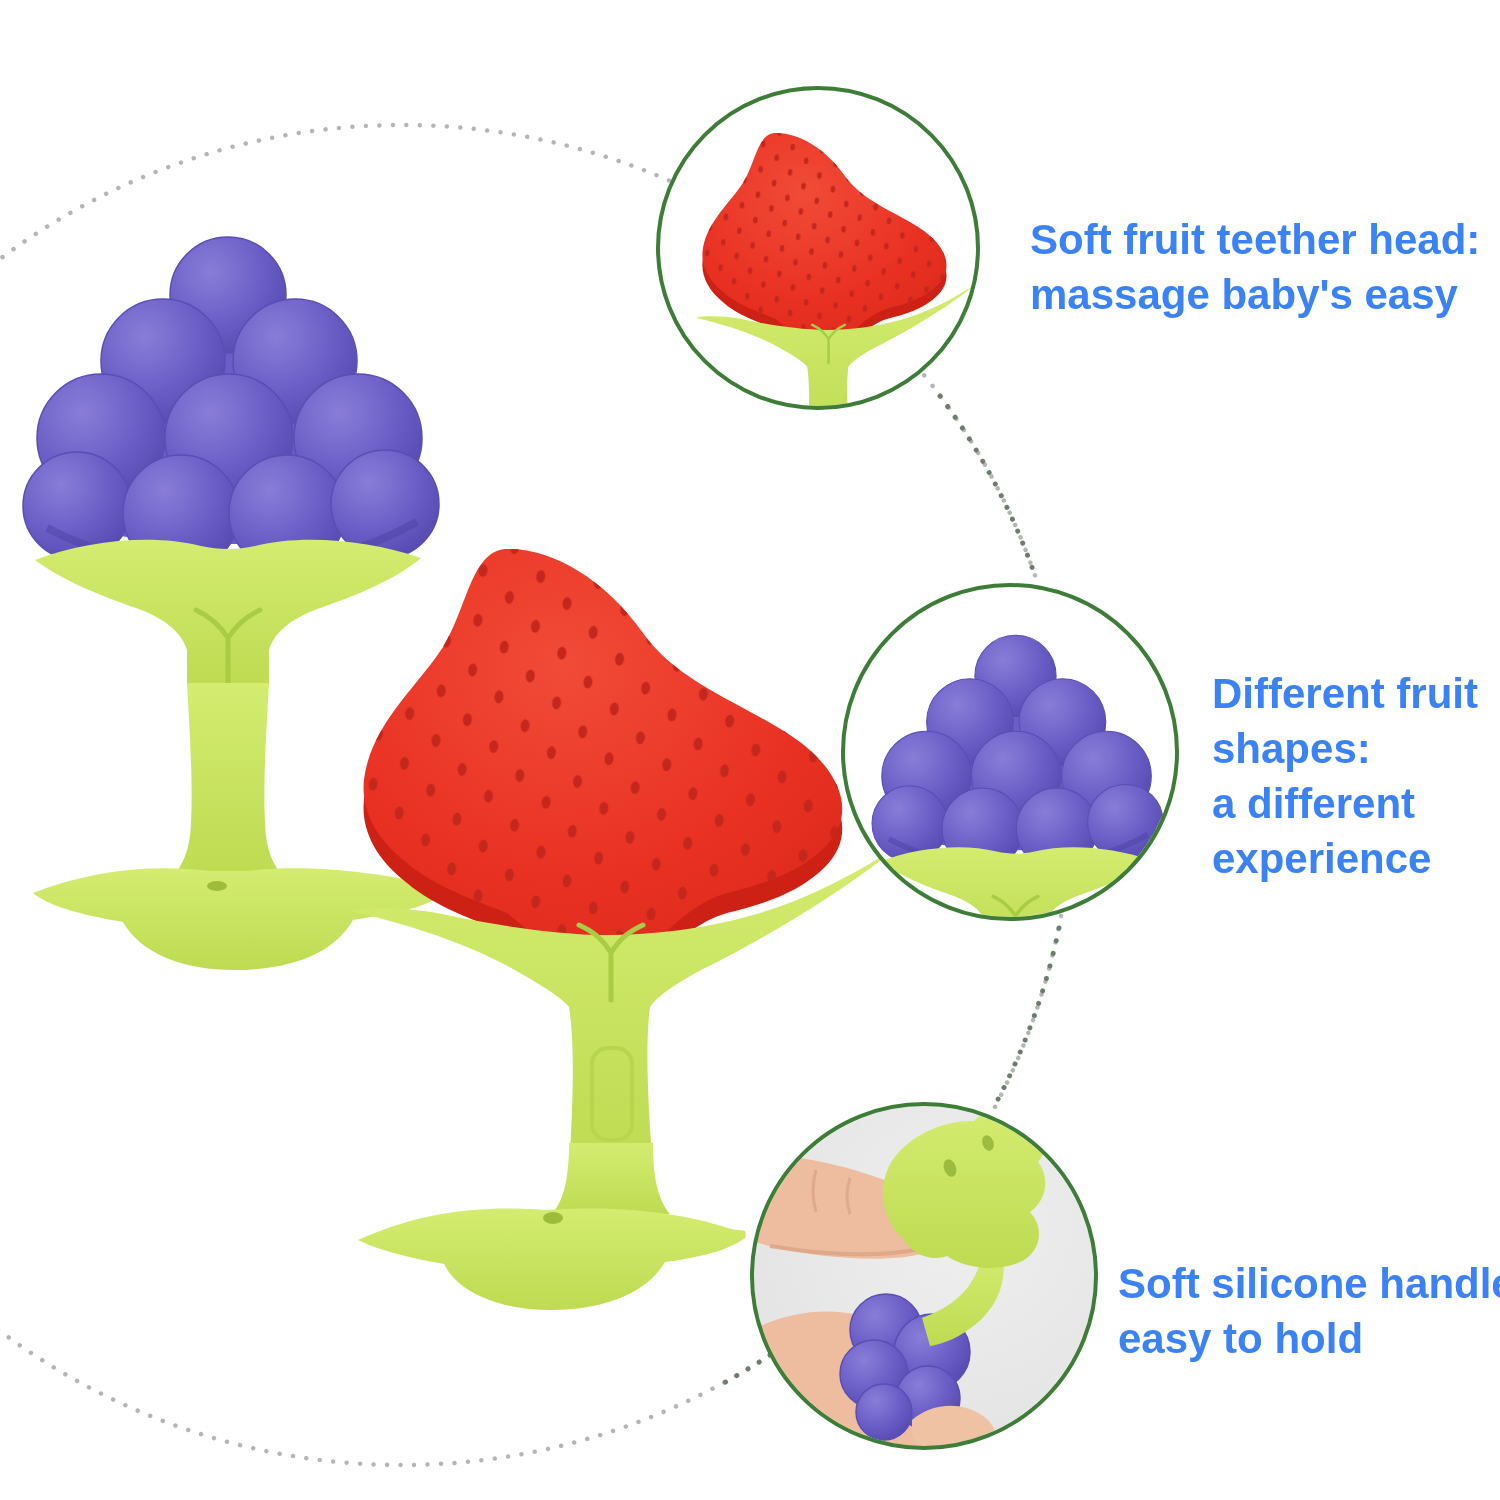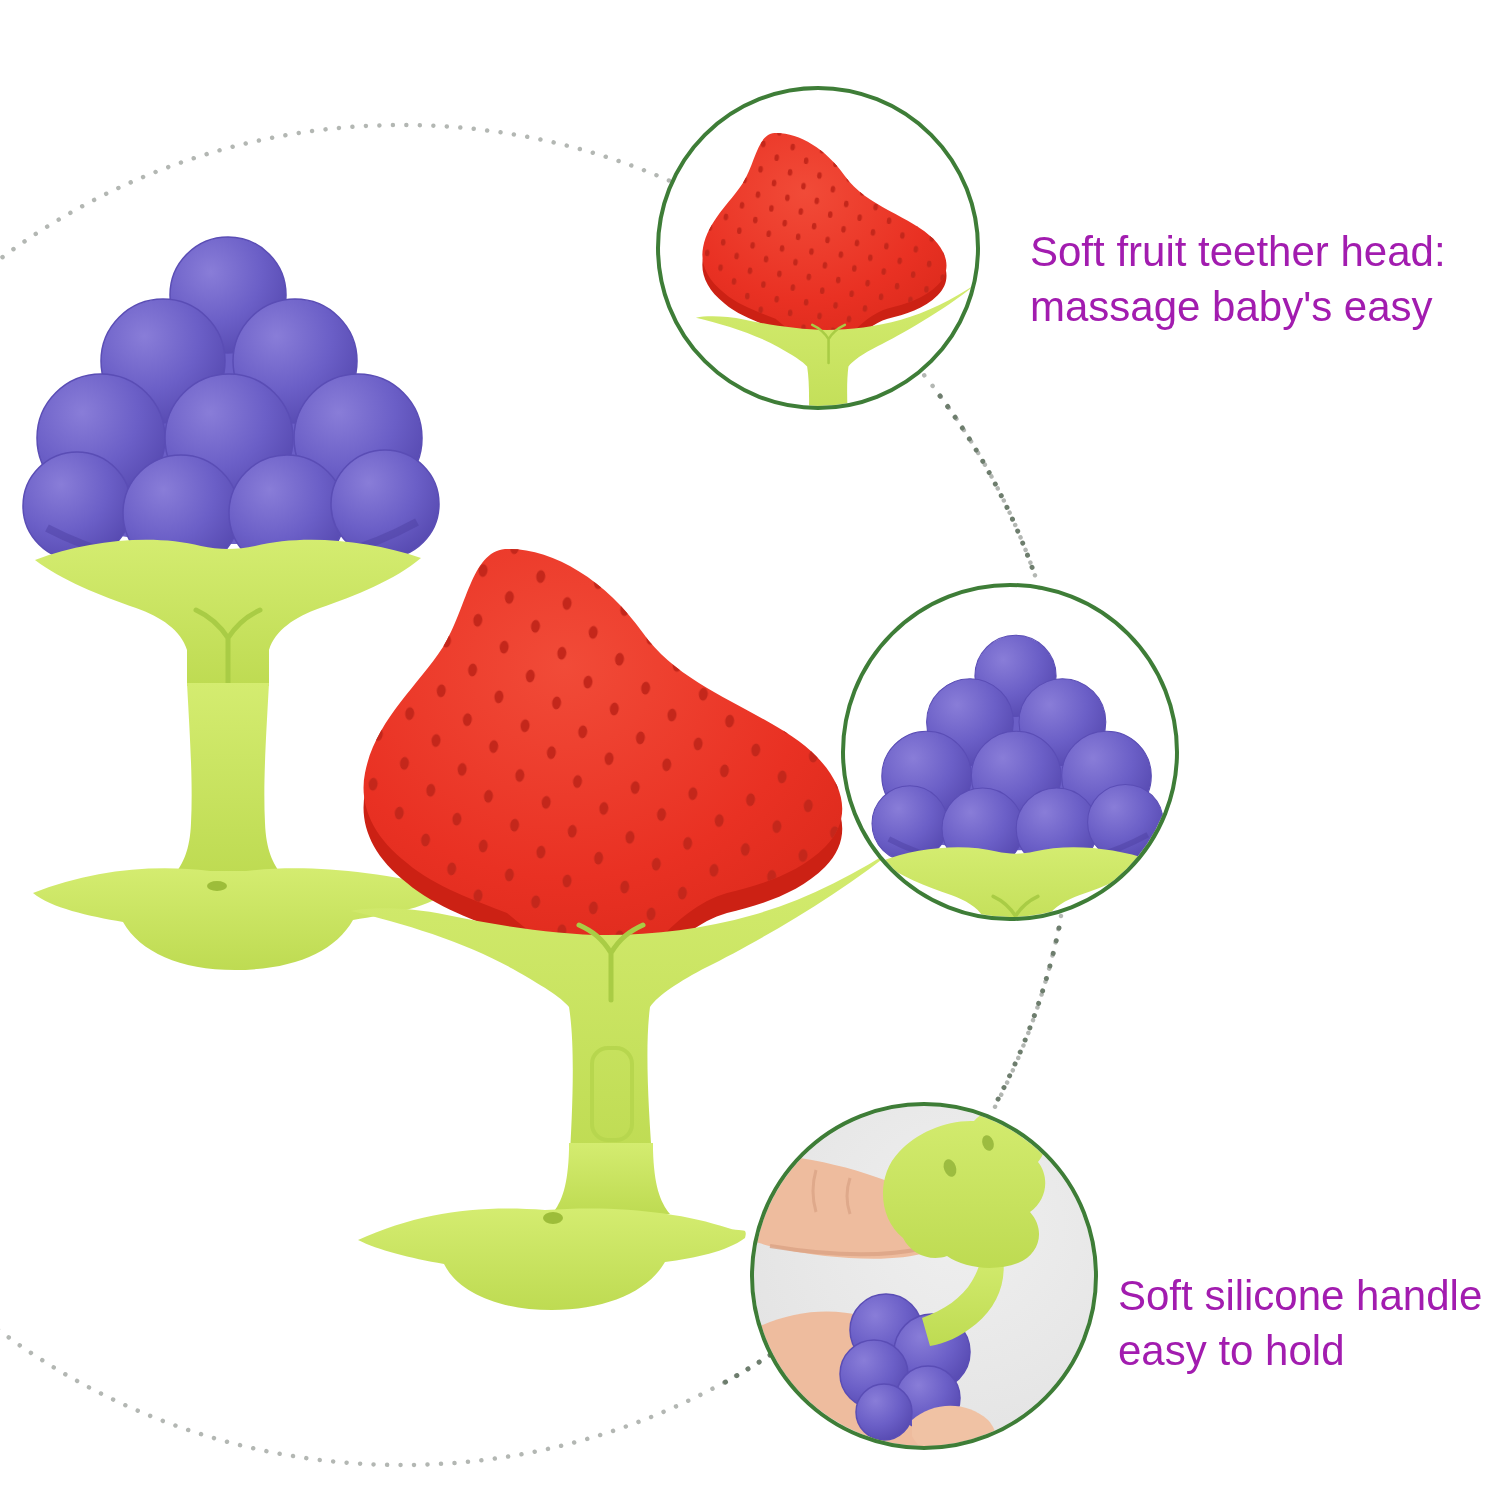--- a/index.html
+++ b/index.html
@@ -2,22 +2,22 @@
 <html><head>
 <meta charset="utf-8">
 <style>
   html,body{margin:0;padding:0;background:#fff;}
   .stage{
     position:relative;width:1500px;height:1500px;background:#ffffff;overflow:hidden;
     font-family:"Liberation Sans","DejaVu Sans",sans-serif;
   }
   .stage svg{position:absolute;left:0;top:0;}
   .callout{
-    position:absolute;color:#a21caf;font-size:42px;line-height:55px;
-    white-space:nowrap;letter-spacing:0px;font-weight:400;margin-top:12px;
+    position:absolute;color:#3b82f6;font-size:42px;line-height:55px;
+    white-space:nowrap;letter-spacing:0px;font-weight:700;
   }
   .callout .line{display:block;}
   #callout-1{left:1030px;top:212px;}
   #callout-2{left:1212px;top:666px;}
   #callout-3{left:1118px;top:1256px;}
 </style>
 </head>
 <body>
 
 <div class="stage">
@@ -148,19 +148,25 @@
     </g>
     <circle cx="924" cy="1276" r="172" fill="none" stroke="#3e7d37" stroke-width="4"></circle>
   </g>
 </svg>
 
 <div class="callout" id="callout-1">
   <span class="line">Soft fruit teether head:</span>
   <span class="line">massage baby's easy</span>
 </div>
 
+<div class="callout" id="callout-2">
+  <span class="line">Different fruit</span>
+  <span class="line">shapes:</span>
+  <span class="line">a different</span>
+  <span class="line">experience</span>
+</div>
 
 <div class="callout" id="callout-3">
   <span class="line">Soft silicone handle：</span>
   <span class="line">easy to hold</span>
 </div>
 
 </div>
 
 </body></html>

